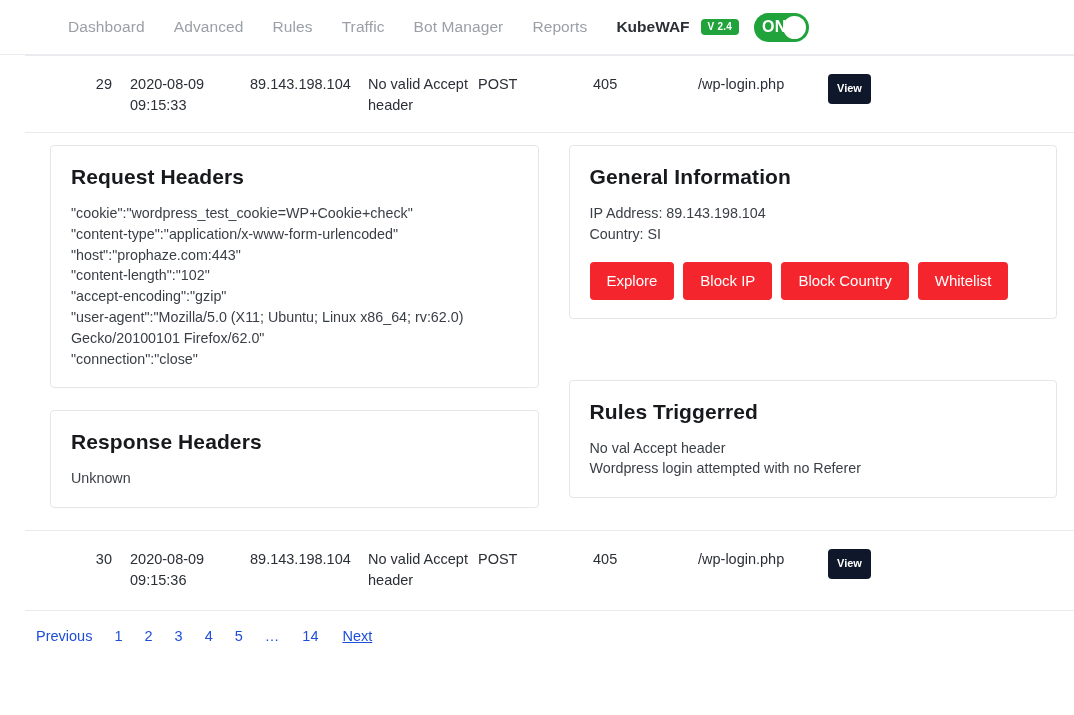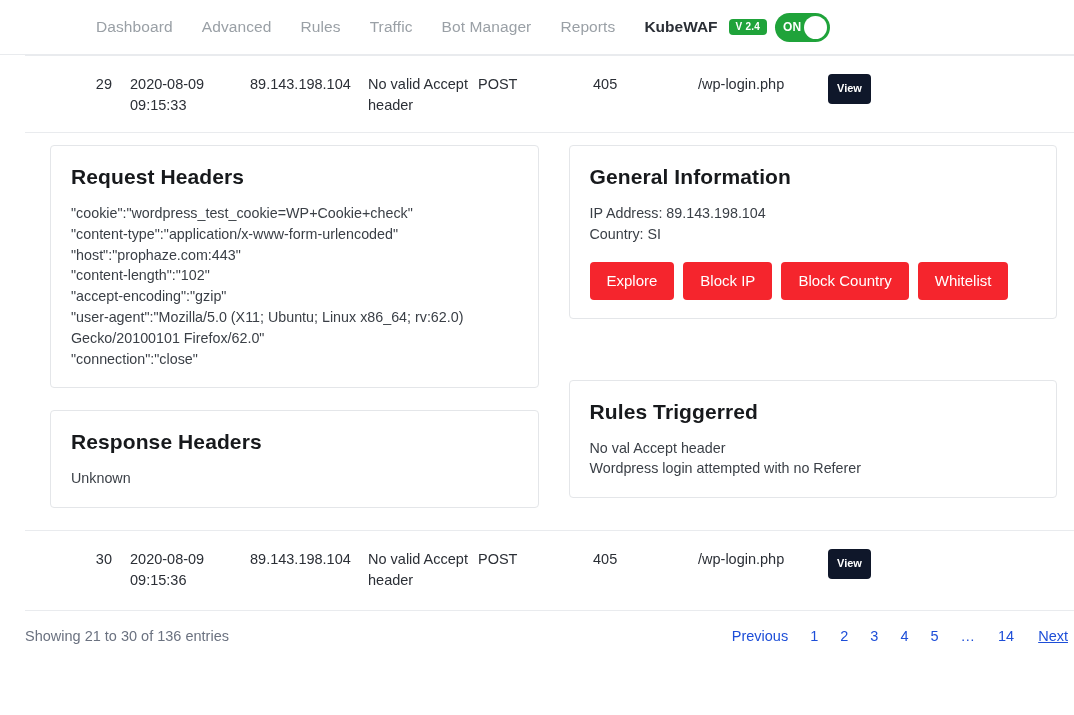--- a/index.html
+++ b/index.html
@@ -11,21 +11,21 @@
     color: #2b2f36;
     overflow: hidden;
   }
   .page { position: relative; width: 1074px; height: 715px; }
 
   
   .navbar {
     height: 55px;
     display: flex;
     align-items: center;
-    padding-left: 96px;
+    padding-left: 68px;
     border-bottom: 1px solid #e9ebee;
     background: #fff;
   }
   .nav-link {
     font-size: 15.5px;
     color: #9aa0a6;
     margin-right: 29px;
     letter-spacing: .1px;
     white-space: nowrap;
     cursor: pointer;
@@ -39,36 +39,36 @@
     white-space: nowrap;
   }
   .version-badge {
     background: #1fa33a;
     color: #fff;
     font-size: 10px;
     font-weight: bold;
     padding: 2px 7px 3px;
     border-radius: 4px;
     letter-spacing: .2px;
-    margin-right: 8px;
+    margin-right: 15px;
     line-height: 1.1;
   }
   .toggle {
     width: 55px; height: 29px;
     background: #1fa33a;
     border-radius: 16px;
     position: relative;
     display: flex;
     align-items: center;
     cursor: pointer;
     flex: none;
   }
   .toggle-label {
     color: #fff;
-    font-size: 12px;
+    font-size: 16px;
     font-weight: bold;
     margin-left: 8px;
     letter-spacing: .3px;
   }
   .toggle-knob {
     position: absolute;
     right: 3px; top: 3px;
     width: 23px; height: 23px;
     background: #fff;
     border-radius: 50%;
@@ -262,21 +262,20 @@
     <div class="c-status">405</div>
     <div class="c-path">/wp-login.php</div>
     <div class="c-action">
       <span class="view-badge">View</span>
     </div>
   </div>
 
   <div class="row-divider" style="margin-top:19px;"></div>
 
   <div class="footer">
-    <div>Showing 21 to 30 of 136 entries</div>
     <div class="pagination">
       <span class="page-link">Previous</span>
       <span class="page-link">1</span>
       <span class="page-link">2</span>
       <span class="page-link">3</span>
       <span class="page-link">4</span>
       <span class="page-link">5</span>
       <span class="page-link ellipsis">…</span>
       <span class="page-link last">14</span>
       <span class="page-link next">Next</span>

